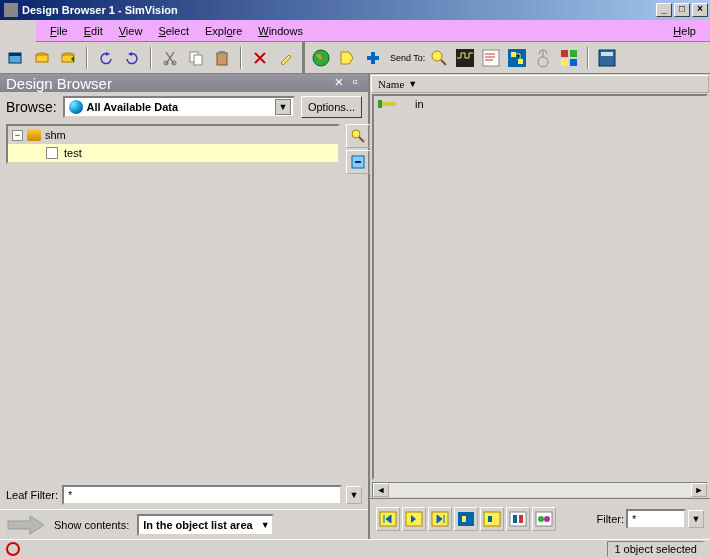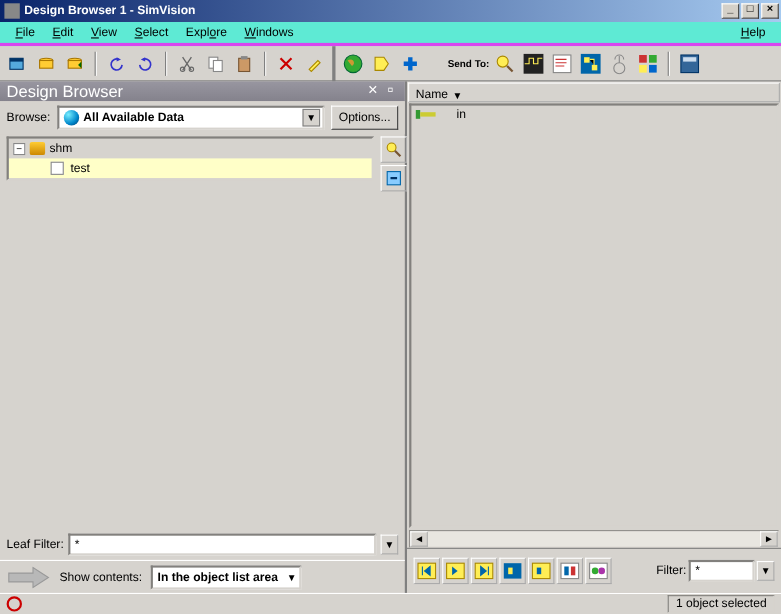--- a/index.html
+++ b/index.html
@@ -33,25 +33,26 @@
     font-family: "Arial";
     font-size: 10px;
     line-height: 10px;
     text-align: center;
     color: #000;
     font-weight: bold;
     cursor: default;
   }
   .menubar {
     height: 22px;
-    background: #5eead4;
+    background: #f0abfc;
     display: flex;
     align-items: center;
     padding: 0 6px;
-    border-bottom: 3px solid #d946ef;
+    border-bottom: 1px solid #d946ef;
+    margin-left: 36px;
   }
   .menuitem { padding: 2px 8px; cursor: default; }
   .menuitem .ul { text-decoration: underline; }
   .menubar .spacer { flex: 1; }
   .toolbar {
     height: 32px;
     background: #d6d3ce;
     display: flex;
     align-items: center;
     padding: 2px 4px;
@@ -59,21 +60,21 @@
     gap: 2px;
   }
   .tbtn {
     width: 24px; height: 24px;
     border: 1px solid transparent;
     display: flex; align-items: center; justify-content: center;
     cursor: default;
   }
   .sep { width: 2px; height: 22px; border-left:1px solid #808080; border-right:1px solid #fff; margin: 0 4px; }
   .bigsep { width: 3px; background:#808080; height:32px; margin:0 2px;}
-  .sendto-label { font-size: 9px; font-weight: bold; margin-left: 20px; color:#000;}
+  .sendto-label { font-size: 9px; font-weight: normal; margin-left: 3px; color:#000;}
   .main {
     display: flex;
     height: 465px;
   }
   .left {
     width: 370px;
     display: flex;
     flex-direction: column;
     border-right: 2px solid #808080;
   }
@@ -90,21 +91,21 @@
   .panehead .spacer { flex: 1; }
   .panehead .hbtn { width: 14px; height: 14px; margin-left: 2px; text-align:center; line-height:12px; color:#fff; cursor:default;}
   .browserow {
     height: 30px;
     background: #d6d3ce;
     display: flex;
     align-items: center;
     padding: 4px 6px;
     gap: 6px;
   }
-  .browserow label { font-size: 11px; }
+  .browserow label { font-size: 14px; }
   .combo {
     height: 22px;
     background: #fff;
     border: 2px inset #d6d3ce;
     display: flex;
     align-items: center;
     padding: 0 2px 0 4px;
     gap: 4px;
     font-weight: bold;
   }
@@ -162,24 +163,25 @@
     border-top: 1px solid #fff;
   }
   .arrowbig {
     width: 40px; height: 20px;
     color:#a0a0a0;
   }
   .listhead {
     height: 18px;
     background: #d6d3ce;
     border: 1px outset #fff;
-    display: flex; align-items: flex-end;
+    display: flex; align-items: center;
     padding: 0 6px;
     font-size: 11px;
     margin: 1px;
+    font-family: Liberation Serif, serif;
   }
   .list {
     flex: 1;
     background: #d6d3ce;
     margin: 0 2px 2px 2px;
     border: 2px inset #d6d3ce;
     overflow: auto;
   }
   .listitem {
     display: flex; align-items: center; height: 16px;

